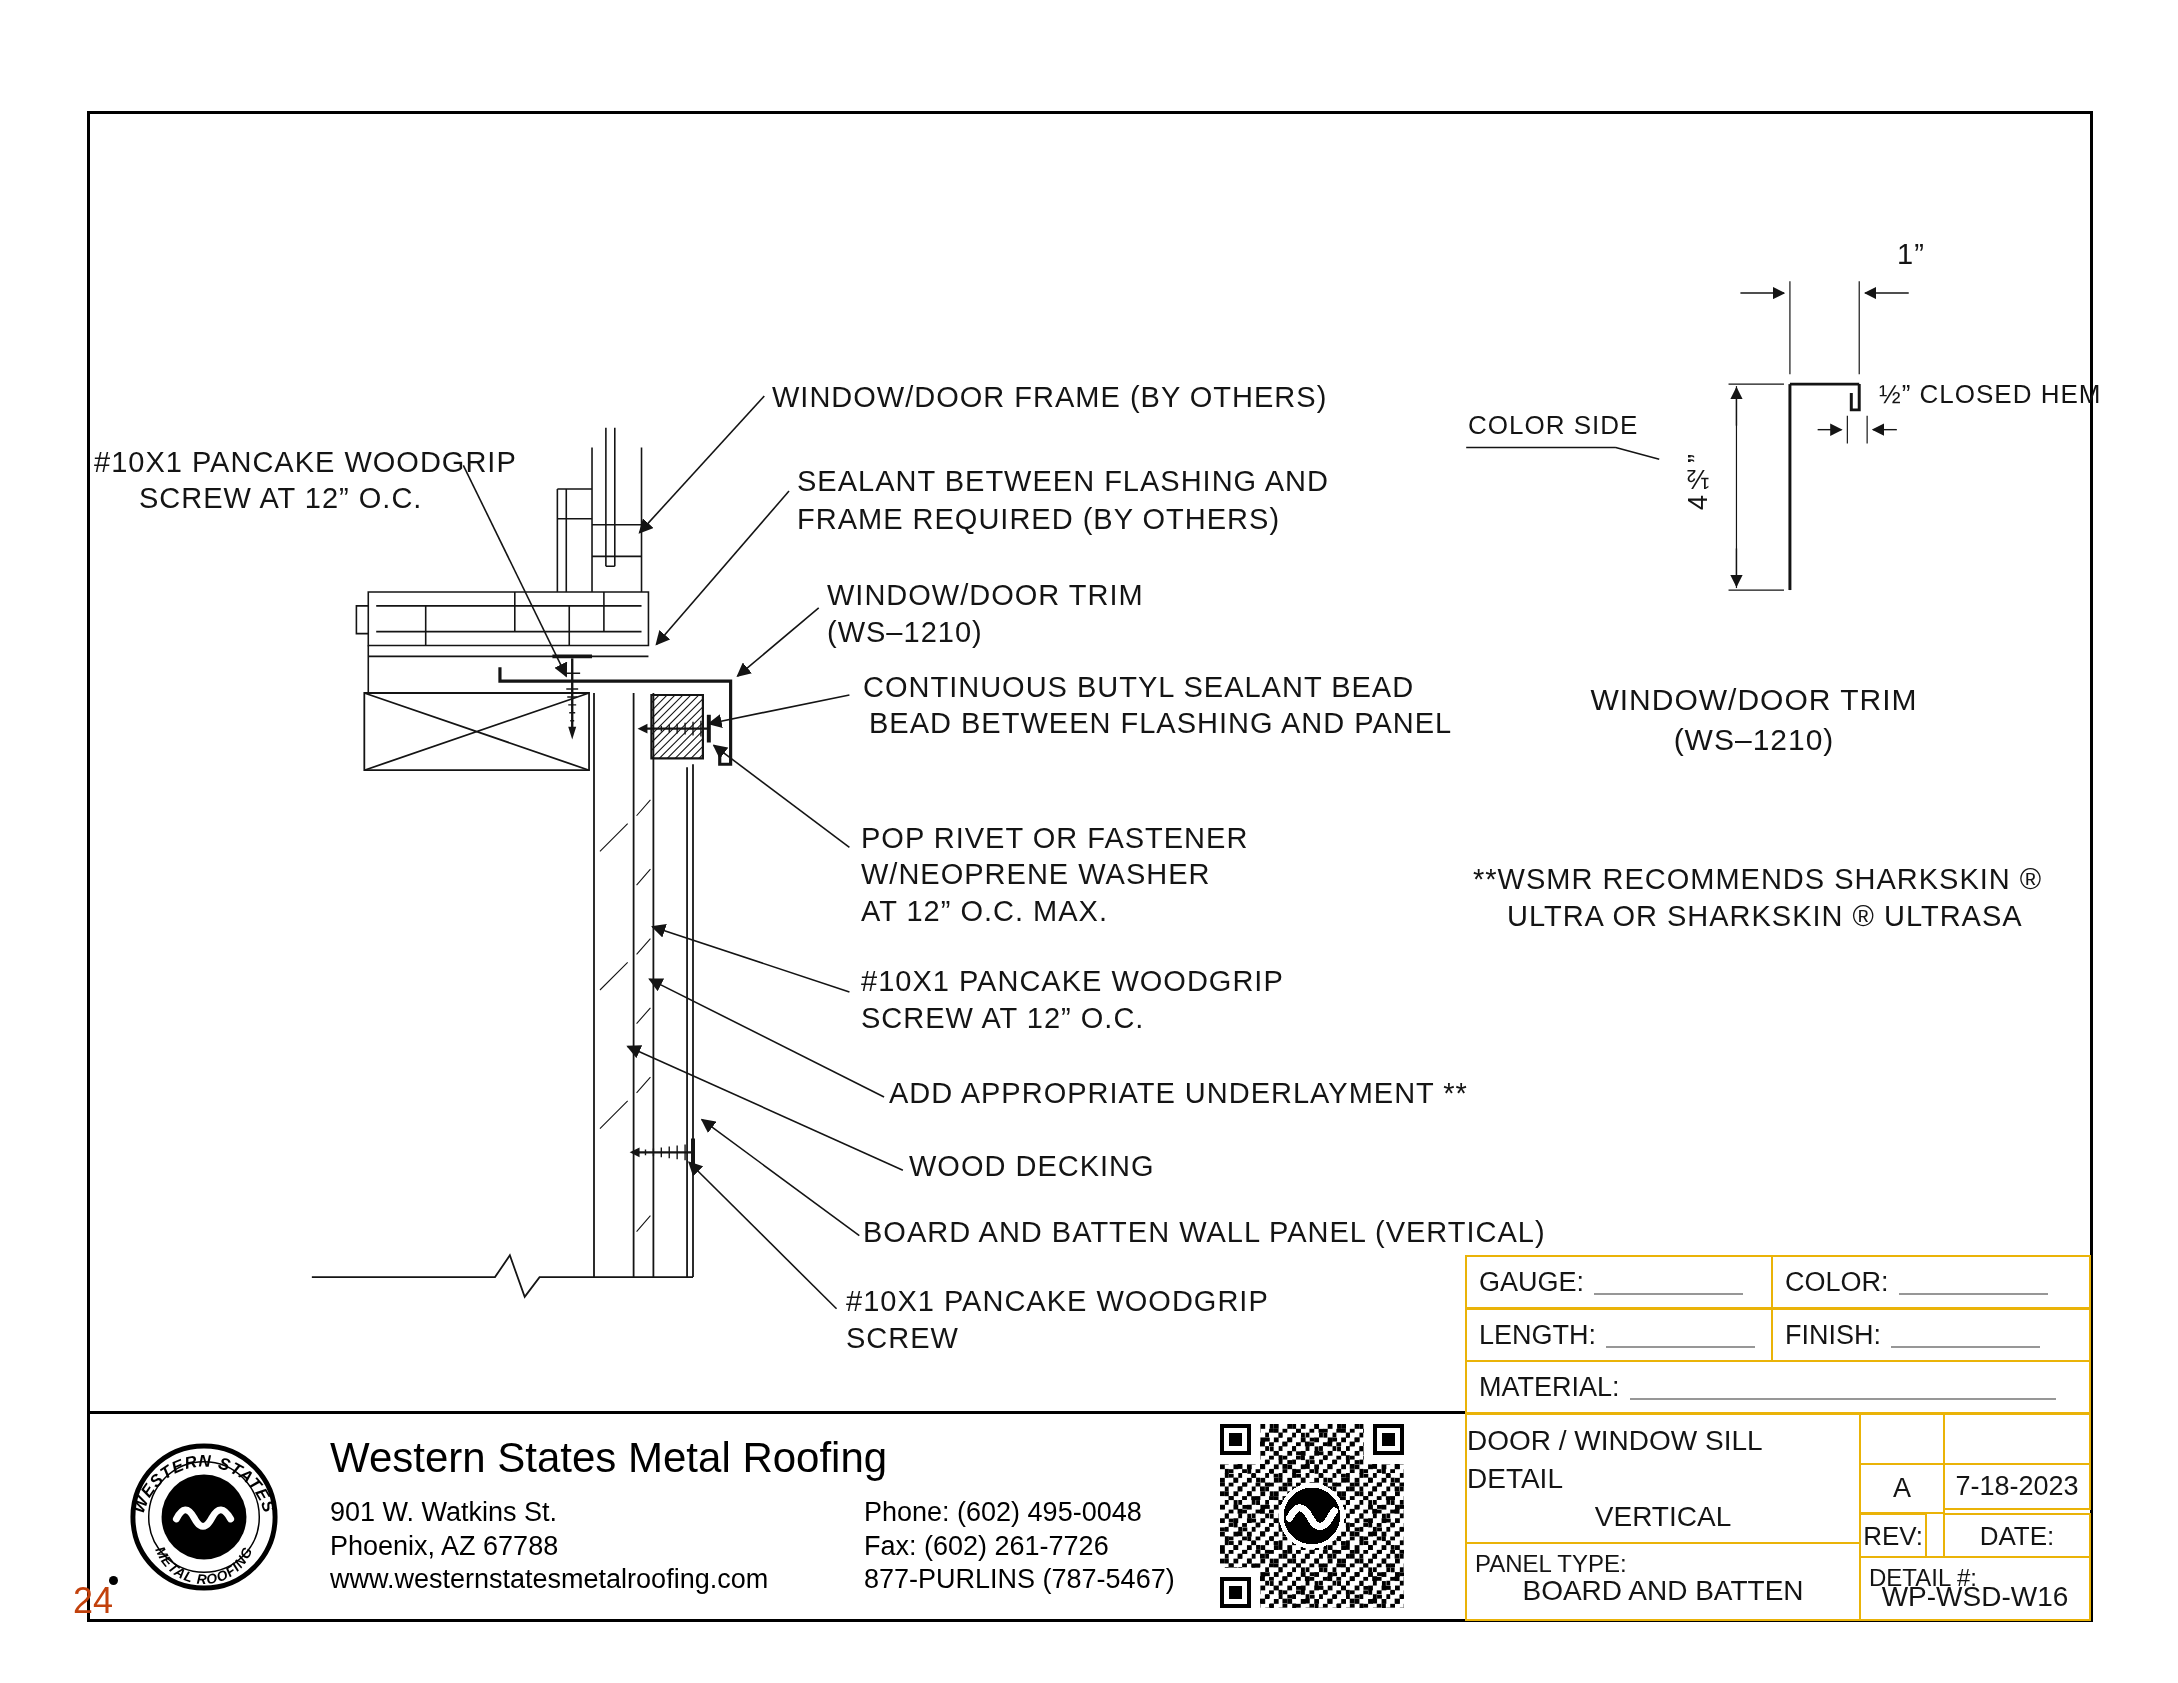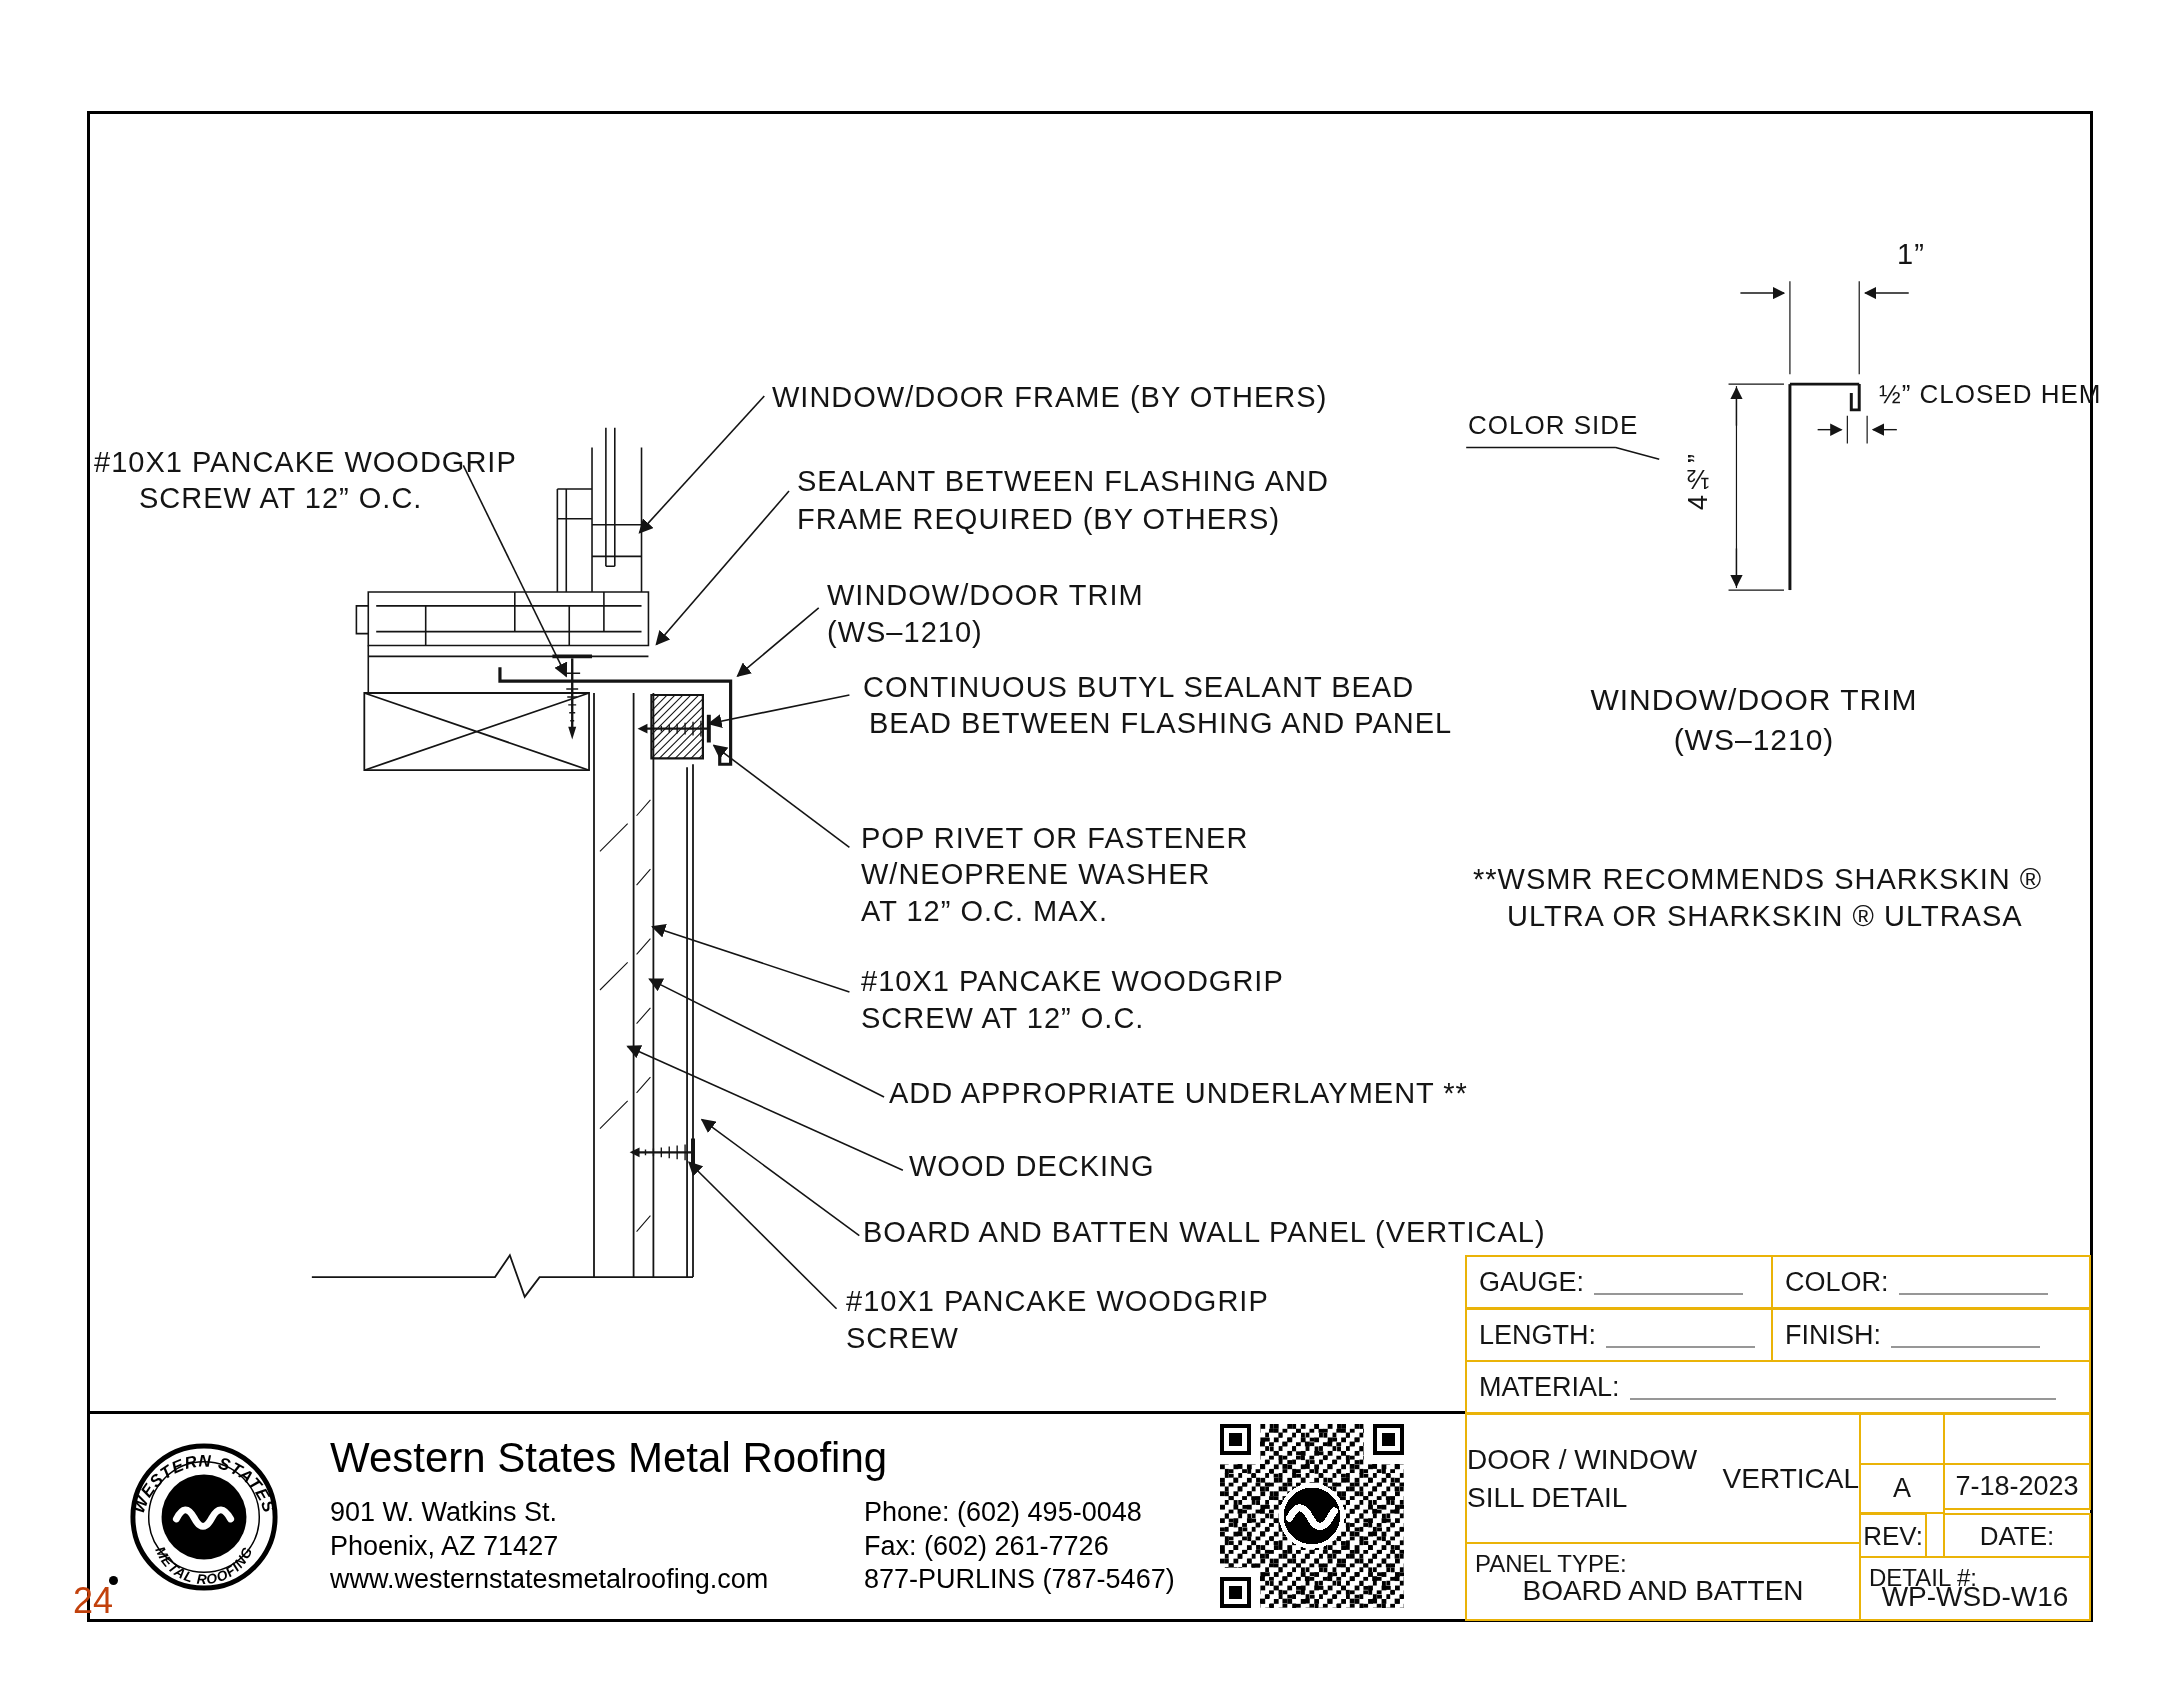--- a/index.html
+++ b/index.html
@@ -11,21 +11,21 @@
   svg.linework{position:absolute;left:0;top:0;width:2178px;height:1683px;pointer-events:none}
   .cad{position:absolute;font-size:29px;letter-spacing:1px;white-space:nowrap;color:#141414}
   .cad.sm{font-size:26px}
   .vdim{position:absolute;left:1683px;top:453px;writing-mode:vertical-rl;transform:rotate(180deg);
         font-size:27px;letter-spacing:1px}
   .caption{position:absolute;left:1556px;width:396px;text-align:center;font-size:30px;letter-spacing:1px}
   .cell{position:absolute;border:2px solid #eab308;background:#fff}
   .spec{display:flex;align-items:center;padding-left:12px;font-size:27px}
   .blank{display:inline-block;height:26px;border-bottom:2px solid #979797;margin-left:10px}
   .w150{width:149px}.w420{width:426px}
-  .center-cell{display:flex;flex-direction:row;align-items:center;justify-content:center;font-size:28px;line-height:38px}
+  .center-cell{display:flex;flex-direction:column;align-items:center;justify-content:center;font-size:28px;line-height:38px}
   .small-lbl{position:absolute;left:8px;top:6px;font-size:24px}
   .cell-val{position:absolute;left:0;right:0;bottom:12px;text-align:center;font-size:28px}
   .mid-cell{display:flex;align-items:center;justify-content:center;font-size:27px}
   .company-name{position:absolute;left:330px;top:1434px;font-size:42px;color:#000;white-space:nowrap}
   .foot{position:absolute;font-size:27px;white-space:nowrap;color:#000}
   .pagenum{position:absolute;left:73px;top:1580px;font-size:36px;color:#c2410c}
   .logo{position:absolute;left:127px;top:1440px;width:154px;height:154px}
   .qr{position:absolute;left:1220px;top:1424px;width:184px;height:184px}
   .dot{position:absolute;left:109px;top:1576px;width:9px;height:9px;border-radius:50%;background:#000}
 </style>
@@ -230,21 +230,21 @@
       <textPath href="#arcTop" startOffset="50%" text-anchor="middle">WESTERN STATES</textPath>
     </text>
     <text font-size="14" font-weight="bold" font-style="italic" letter-spacing="1" font-family="Liberation Sans, sans-serif">
       <textPath href="#arcBot" startOffset="50%" text-anchor="middle">METAL ROOFING</textPath>
     </text>
   </svg>
   <div class="dot"></div>
 
   <div class="company-name">Western States Metal Roofing</div>
   <div class="foot" style="left:330px;top:1497px">901 W. Watkins St.</div>
-  <div class="foot" style="left:330px;top:1531px">Phoenix, AZ 71427</div>
+  <div class="foot" style="left:330px;top:1531px">Phoenix, AZ 67788</div>
   <div class="foot" style="left:330px;top:1564px">www.westernstatesmetalroofing.com</div>
   <div class="foot" style="left:864px;top:1497px">Phone: (602) 495-0048</div>
   <div class="foot" style="left:864px;top:1531px">Fax: (602) 261-7726</div>
   <div class="foot" style="left:864px;top:1564px">877-PURLINS (787-5467)</div>
 
   <svg class="qr" viewBox="0 0 41 41" shape-rendering="crispEdges">
     <rect width="41" height="41" fill="#fff"></rect>
     <defs>
       <pattern id="qa" width="3" height="3" patternUnits="userSpaceOnUse">
         <rect x="0" y="0" width="1" height="1"></rect>

